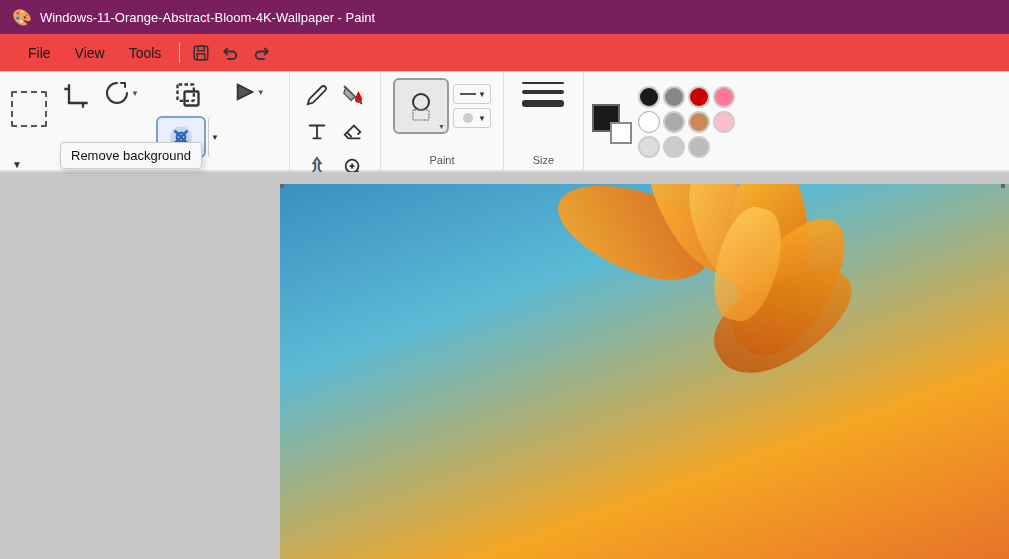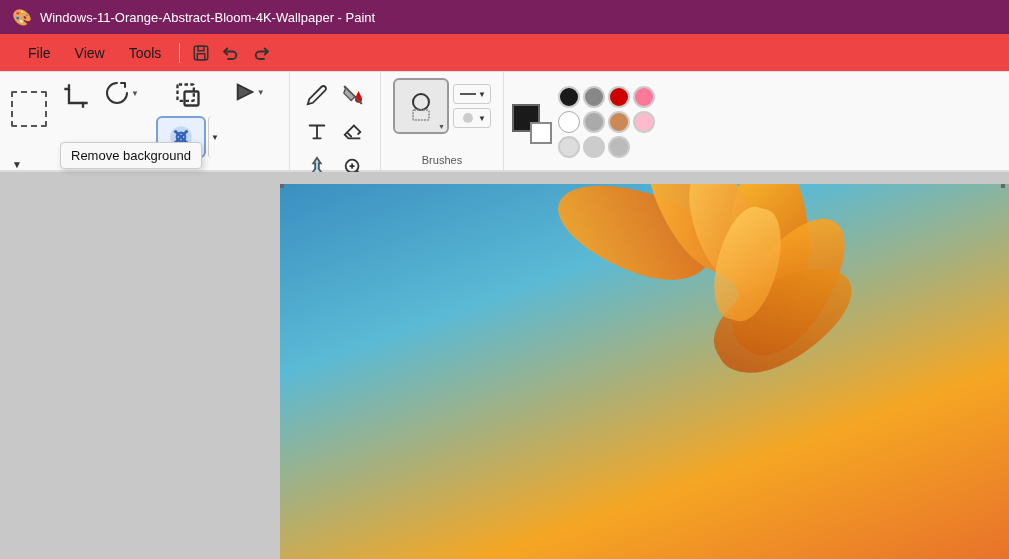--- a/index.html
+++ b/index.html
@@ -388,23 +388,40 @@
           <span style="font-size:8px;">▼</span>
         </button>
         <button class="ribbon-icon-btn" style="border:1px solid #ccc;border-radius:3px;padding:2px 4px;">
           <svg width="20" height="14" viewBox="0 0 20 14">
             <circle cx="10" cy="7" r="5" fill="#ccc"></circle>
           </svg>
           <span style="font-size:8px;">▼</span>
         </button>
       </div>
     </div>
-    <span class="ribbon-group-label">Brushes</span>
-  </div>
-
+    <span class="ribbon-group-label">Paint</span>
+  </div>
+
+  <div class="size-section">
+    <div style="display:flex;flex-direction:column;gap:6px;padding-top:4px;align-items:center;">
+      <div style="display:flex;flex-direction:column;gap:6px;">
+
+        <div style="display:flex;align-items:center;width:50px;padding:0 4px;">
+          <div style="height:2px;background:#333;width:100%;border-radius:1px;"></div>
+        </div>
+        <div style="display:flex;align-items:center;width:50px;padding:0 4px;">
+          <div style="height:4px;background:#333;width:100%;border-radius:2px;"></div>
+        </div>
+        <div style="display:flex;align-items:center;width:50px;padding:0 4px;">
+          <div style="height:7px;background:#333;width:100%;border-radius:3px;"></div>
+        </div>
+      </div>
+    </div>
+    <span class="ribbon-group-label">Size</span>
+  </div>
 
   <div class="colors-section">
     <div style="display:flex;flex-direction:row;align-items:center;gap:6px;height:100%;">
 
       <div style="position:relative;width:40px;height:40px;margin-top:4px;">
         <div style="position:absolute;top:0;left:0;width:28px;height:28px;background:#1a1a1a;border:2px solid #666;cursor:pointer;"></div>
         <div style="position:absolute;bottom:0;right:0;width:22px;height:22px;background:#ffffff;border:2px solid #888;cursor:pointer;"></div>
       </div>
 
       <div style="display:flex;flex-direction:column;gap:3px;">

